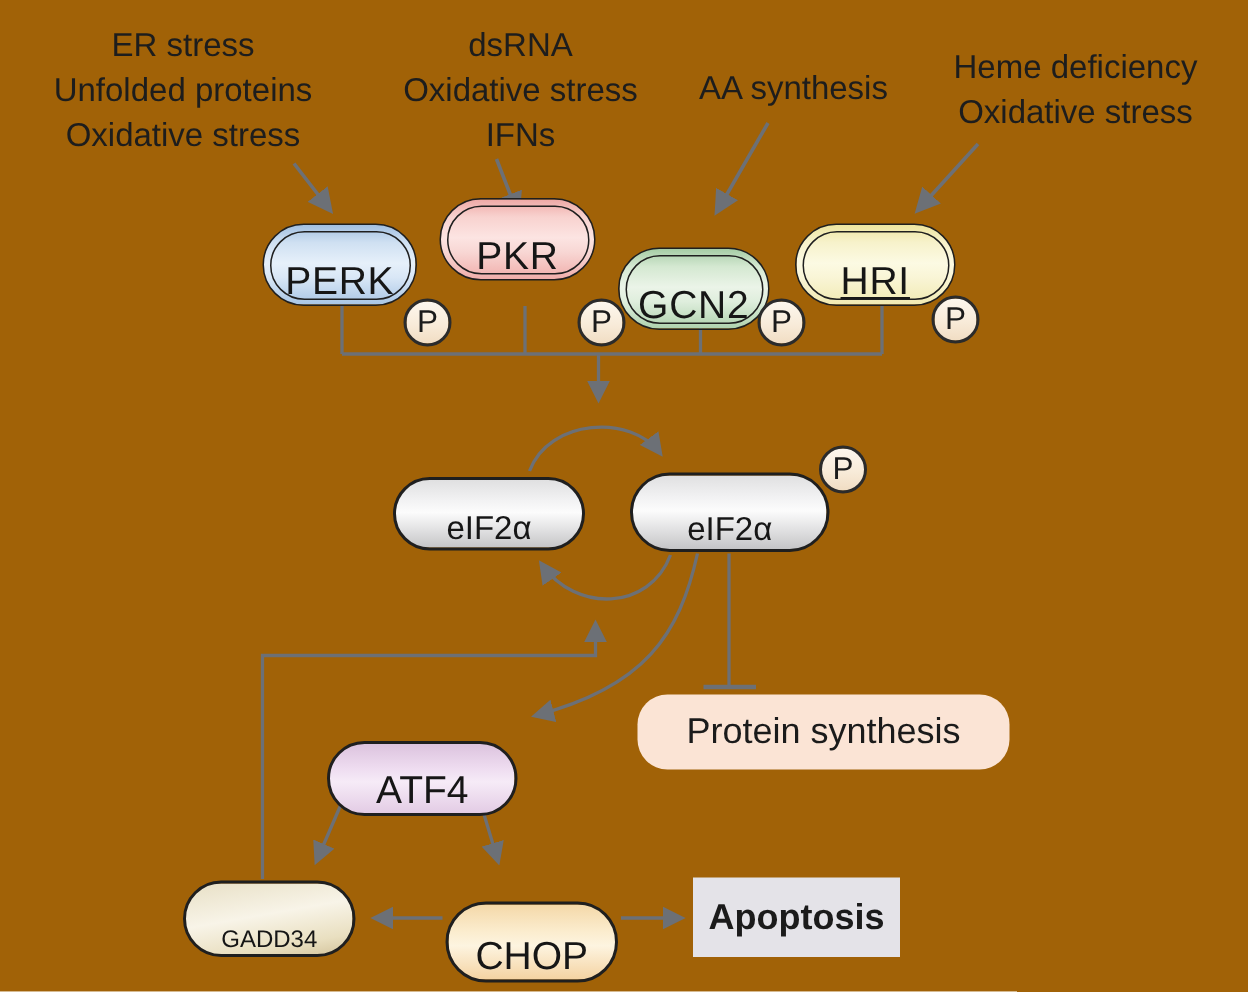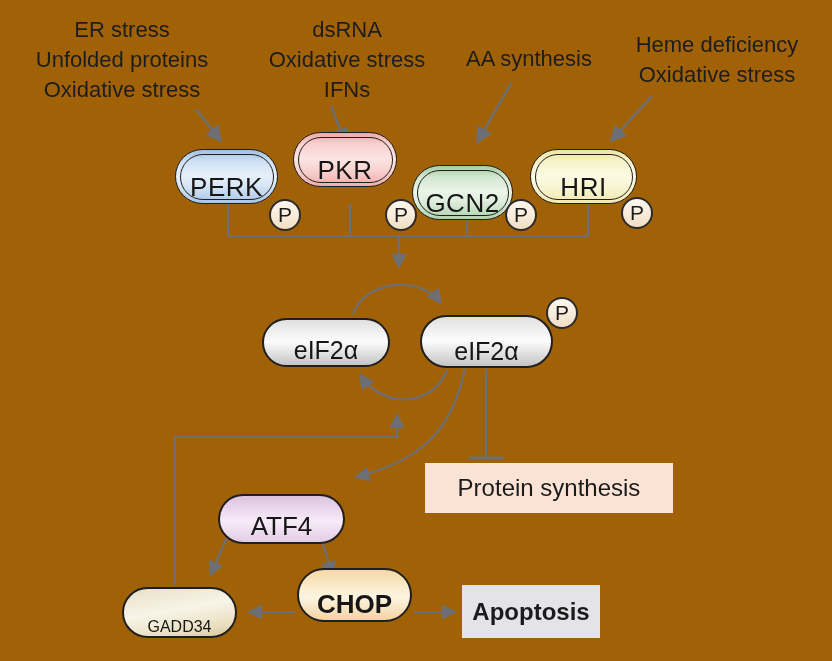--- a/index.html
+++ b/index.html
@@ -18,21 +18,21 @@
   }
   .pill.double::before{
     content:"";position:absolute;inset:3.5px;border:1.5px solid #1f1f1f;border-radius:24px;pointer-events:none;
   }
   .kinase{font-size:26px;letter-spacing:0.5px;}
   .k-perk{background:linear-gradient(180deg,#a2c0e1 0%,#cfe0f2 22%,#e6f0fa 48%,#d9e7f6 66%,#a9c6e5 100%);}
   .k-pkr {background:linear-gradient(180deg,#eea9a6 0%,#f8d2cf 22%,#fce4e2 48%,#f8d7d4 66%,#f0aeab 100%);}
   .k-gcn2{background:linear-gradient(180deg,#a6cda6 0%,#d4e8d1 22%,#ebf4e8 48%,#dfeedd 66%,#afd2ae 100%);}
   .k-hri {background:linear-gradient(180deg,#eee5a0 0%,#f7f2cb 22%,#fcfae3 48%,#f9f5d6 66%,#f1eab2 100%);}
 
-  .eif{border-width:2px;font-size:25px;background:linear-gradient(180deg,#e0e0e1 0%,#f2f2f3 30%,#fcfcfc 48%,#e3e3e4 72%,#c5c5c7 100%);}
+  .eif{border-width:2px;font-size:22px;background:linear-gradient(180deg,#e0e0e1 0%,#f2f2f3 30%,#fcfcfc 48%,#e3e3e4 72%,#c5c5c7 100%);}
   .atf4{border-width:2px;font-size:26px;background:linear-gradient(180deg,#dcc3de 0%,#eedcf0 35%,#f6ebf7 55%,#e3cce5 100%);}
   .gadd34{border-width:2.2px;font-size:16px;background:linear-gradient(170deg,#e8e0c6 0%,#f8f4e8 45%,#e9dfc0 80%,#d4c49c 100%);}
   .chop{border-width:2.2px;font-size:26px;background:linear-gradient(180deg,#f4d8a8 0%,#fbeccd 35%,#fdf4e0 55%,#f4d3a2 100%);}
 
   .pbadge{
     position:absolute;width:32px;height:32px;box-sizing:border-box;border:2px solid #2b2b2b;border-radius:50%;
     display:flex;align-items:center;justify-content:center;font-size:21px;color:#1b1b1b;
     background:linear-gradient(180deg,#fdf7ee 0%,#f8ebd9 55%,#f1ddc3 100%);
   }
 
@@ -99,21 +99,21 @@
 
   <div class="pill double kinase k-perk" style="left:175px;top:149px;width:103px;height:55px;">
     <span>PERK</span>
   </div>
   <div class="pill double kinase k-pkr" style="left:293px;top:132px;width:104px;height:55px;">
     <span>PKR</span>
   </div>
   <div class="pill double kinase k-gcn2" style="left:412px;top:165px;width:101px;height:55px;">
     <span>GCN2</span>
   </div>
-  <div class="pill double kinase k-hri" style="left:530px;top:149px;width:107px;height:55px;">
+  <div class="pill double kinase k-hri" style="left:530px;top:149px;width:107px;height:55px;text-decoration:underline;">
     <span>HRI</span>
   </div>
 
   <div class="pbadge" style="left:269px;top:199px;">P</div>
   <div class="pbadge" style="left:385px;top:199px;">P</div>
   <div class="pbadge" style="left:505px;top:199px;">P</div>
   <div class="pbadge" style="left:621px;top:197px;">P</div>
 
   <div class="pill eif" style="left:262px;top:318px;width:128px;height:49px;">
     <span>eIF2α</span>
@@ -122,24 +122,24 @@
     <span>eIF2α</span>
   </div>
   <div class="pbadge" style="left:546px;top:297px;">P</div>
 
   <div class="pill atf4" style="left:218px;top:463px;width:127px;height:50px;margin-top:31px;">
     <span>ATF4</span>
   </div>
   <div class="pill gadd34" style="left:122px;top:587px;width:115px;height:51px;">
     <span>GADD34</span>
   </div>
-  <div class="pill chop" style="left:297px;top:568px;width:115px;height:54px;font-weight:bold;">
+  <div class="pill chop" style="left:297px;top:601px;width:115px;height:54px;">
     <span>CHOP</span>
   </div>
 
-  <div class="flatbox ps-box" style="left:425px;top:463px;width:248px;height:50px;">
+  <div class="flatbox ps-box" style="left:425px;top:463px;width:248px;height:50px;border-radius:20px;">
     <span>Protein synthesis</span>
   </div>
   <div class="flatbox apo-box" style="left:462px;top:585px;width:138px;height:53px;">
     <span>Apoptosis</span>
   </div>
 
 </div>
 
 </body></html>

